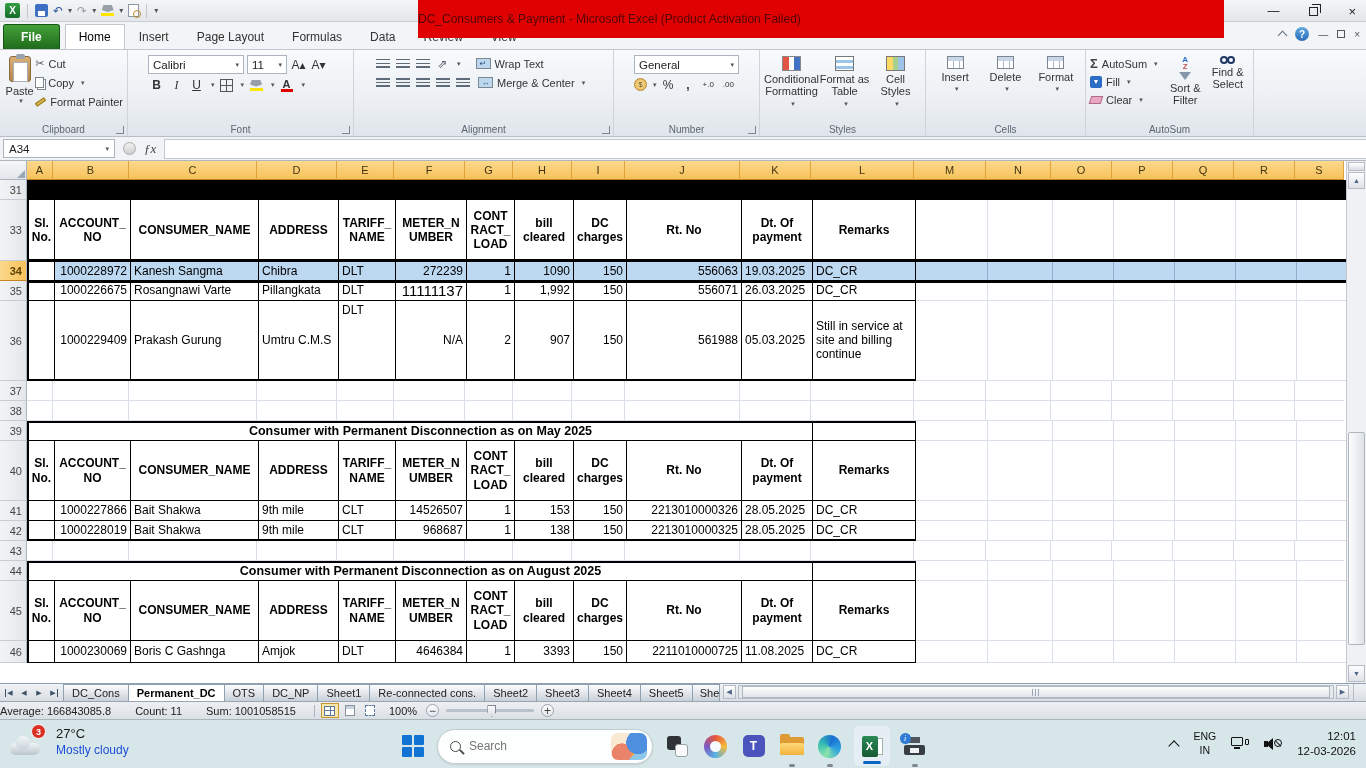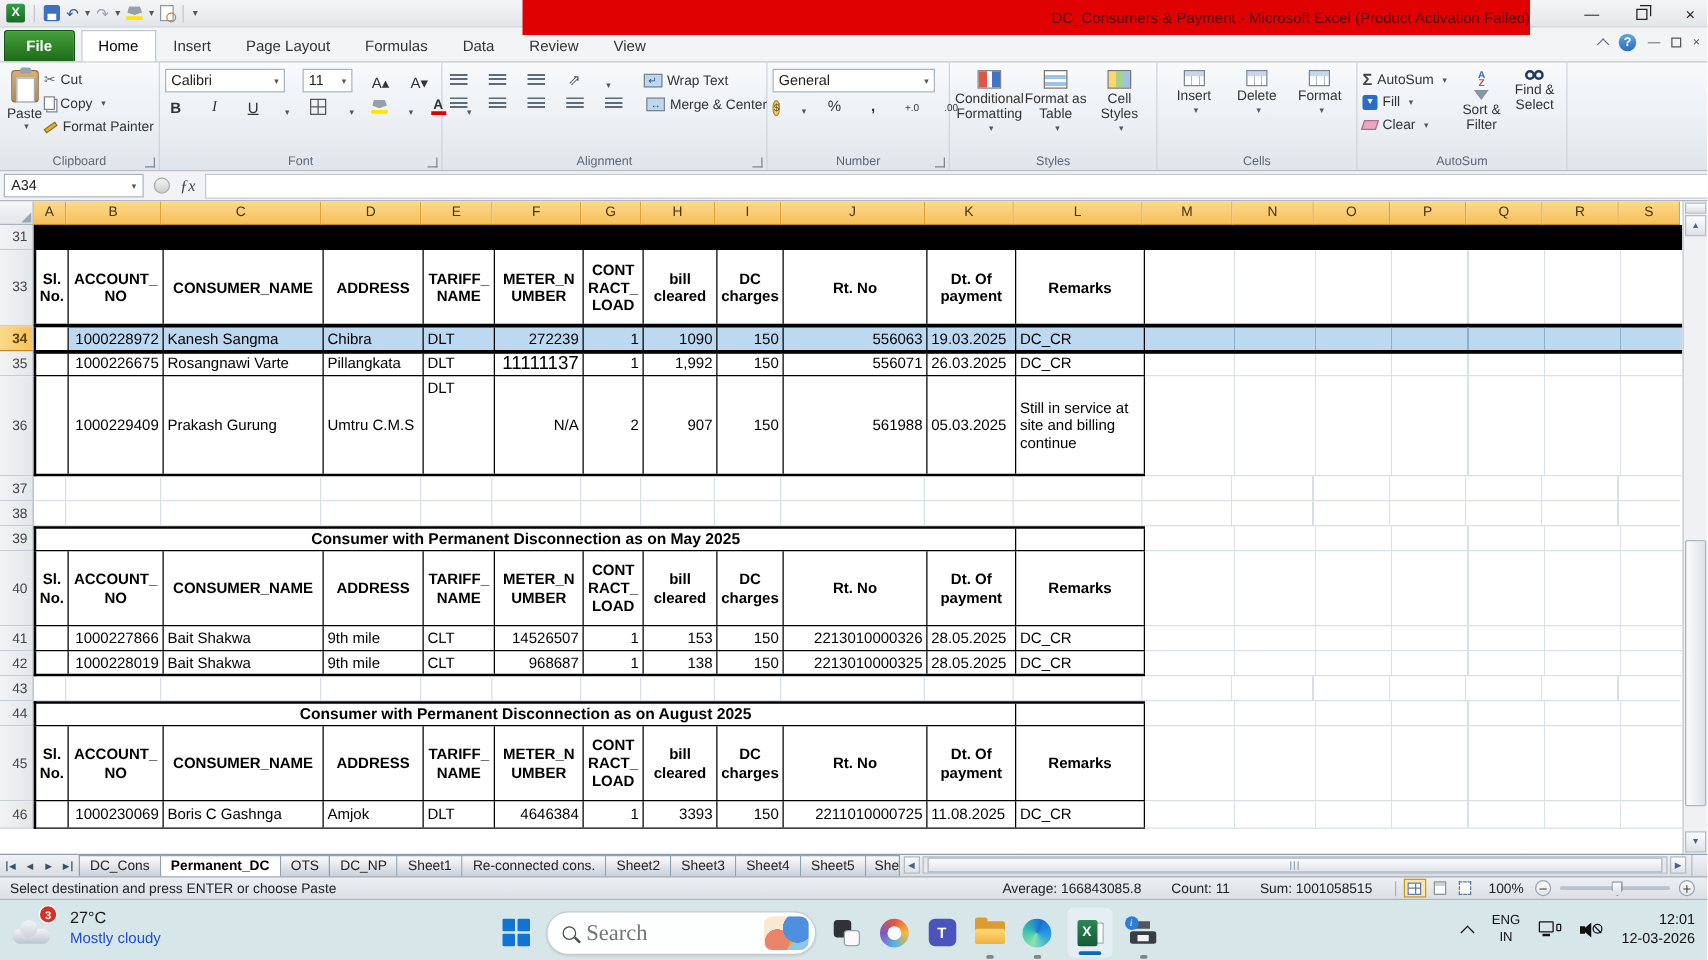--- a/index.html
+++ b/index.html
@@ -15,22 +15,22 @@
          font-size:10px;border-radius:2px;display:flex;align-items:center;justify-content:center}
   .floppy{width:13px;height:13px;background:#3D6FC2;border-radius:2px;position:relative}
   .floppy::after{content:"";position:absolute;left:3px;bottom:1px;width:7px;height:5px;background:#fff}
   .qsep{width:1px;height:14px;background:#C2C7CD;margin:0 2px}
   .qcaret{font-size:8px;color:#555}
   .redo{color:#9AA0A8}
   .bucketq{width:12px;height:7px;background:#97A0A9;clip-path:polygon(15% 0,85% 0,100% 70%,50% 100%,0 70%)}
   .ybar{width:13px;height:3px;background:#FFE400;margin-top:1px}
   .pvico{width:11px;height:13px;background:#fff;border:1px solid #8D98A5;position:relative}
   .pvico::after{content:"";position:absolute;right:-3px;bottom:-2px;width:6px;height:6px;border:1.5px solid #C08A2D;border-radius:50%}
-  .redband{position:absolute;left:418px;right:142px;top:0;height:28px;background:#E00202;
-           display:flex;align-items:center;justify-content:flex-end}
+  .redband{position:absolute;left:418px;right:142px;top:0;height:38px;background:#E00202;
+           display:flex;align-items:center;justify-content:flex-start}
   .redband span{font-size:12px;color:#500606;white-space:nowrap;overflow:hidden}
   .winbtns{position:absolute;right:10px;top:0;height:22px;display:flex;align-items:center;gap:30px;color:#222}
   .wmin{font-size:12px}
   .wrest{width:9px;height:9px;border:1.4px solid #222;position:relative}
   .wrest::before{content:"";position:absolute;left:2px;top:-4px;width:8px;height:8px;border:1.4px solid #222;border-bottom:none;border-left:none}
   .wclose{font-size:13px}
 
   
   #rtabs{position:absolute;top:22px;left:0;right:0;height:28px;background:#F2F4F6;
          border-bottom:1px solid #C3C8CE;display:flex;align-items:flex-end;padding-left:3px;z-index:19}
@@ -53,21 +53,21 @@
   .dlaunch{position:absolute;bottom:2px;right:3px;width:8px;height:8px;border-right:1px solid #7C8793;border-bottom:1px solid #7C8793;font-size:6px;color:#7C8793;line-height:7px;text-align:left}
   .bigbtn{width:42px;display:flex;flex-direction:column;align-items:center;font-size:11px;color:#333;padding-top:3px}
   .pasteico{width:22px;height:26px;background:linear-gradient(#D9B075,#B5854C);border:1px solid #8A6A3C;border-radius:3px;position:relative;margin-bottom:3px}
   .pasteico::before{content:"";position:absolute;top:-3px;left:6px;width:9px;height:5px;background:#98A3AD;border-radius:2px}
   .pasteico::after{content:"";position:absolute;left:3px;top:5px;width:13px;height:18px;background:#fff;border:1px solid #A8AFB8}
   .minis{display:flex;flex-direction:column;gap:4px;font-size:11px;color:#333;padding-top:3px}
   .mini{display:flex;align-items:center;gap:4px;height:15px;white-space:nowrap}
   .scis{color:#5A6470;font-size:11px}
   .copyico{width:9px;height:11px;background:#fff;border:1px solid #7C8691;box-shadow:2px 2px 0 -1px #fff,2px 2px 0 0 #7C8691}
   .fpico{width:11px;height:4px;background:#D8B34A;border:1px solid #96781F;transform:rotate(-35deg)}
-  .frow{display:flex;align-items:flex-end;gap:14px;margin:2px 0}
+  .frow{display:flex;align-items:center;gap:3px;margin:2px 16px}
   .combo{background:#fff;border:1px solid #ABB4BF;height:19px;display:flex;align-items:center;
          justify-content:space-between;font-size:11.5px;padding:0 4px;color:#222}
   .dcaret{font-size:7px;color:#555;margin-left:3px}
   .tbtn{min-width:17px;height:17px;display:flex;align-items:center;justify-content:center;font-size:12px;color:#333;padding:0 1px}
   .bB{font-weight:bold}.bI{font-style:italic;font-family:"Liberation Serif",serif}.bU{text-decoration:underline}
   .borderico{width:13px;height:13px;border:1px solid #555;
              background:linear-gradient(#555,#555) center/100% 1px no-repeat,linear-gradient(#555,#555) center/1px 100% no-repeat}
   .cbtn{display:flex;flex-direction:column;align-items:center;justify-content:center;width:18px;height:18px}
   .fA{font-size:11px;font-weight:bold;color:#333;line-height:10px}
   .rbar{width:12px;height:3px;background:#E00000}
@@ -215,22 +215,22 @@
           font-size:9px;font-weight:bold;display:flex;align-items:center;justify-content:center;border:1px solid #fff}
   .wt1{font-size:13px;color:#1B1B1B;line-height:1.25}
   .wt2{font-size:12px;color:#1d4ed8;line-height:1.25}
   .dock{position:absolute;left:402px;top:6px;display:flex;align-items:center;gap:11px}
   .startbtn{width:22px;height:22px;display:grid;grid-template-columns:10px 10px;grid-template-rows:10px 10px;gap:2px;margin-right:2px}
   .startbtn i{background:#1173D4;border-radius:1px}
   .searchpill{width:216px;height:35px;background:#FDFEFE;border:1px solid #C4CCD0;border-radius:18px;display:flex;
               align-items:center;padding:0 5px 0 12px;gap:8px;box-shadow:0 1px 2px rgba(0,0,0,.10)}
   .mag{width:11px;height:11px;border:1.8px solid #4A4A4A;border-radius:50%;position:relative;flex:none}
   .mag::after{content:"";position:absolute;left:8px;top:9px;width:6px;height:1.8px;background:#4A4A4A;transform:rotate(45deg)}
-  .sinput{border:none;outline:none;flex:1;font-size:18px;color:#555;background:transparent;min-width:0;
-          font-family:Liberation Serif, serif}
+  .sinput{border:none;outline:none;flex:1;font-size:12px;color:#555;background:transparent;min-width:0;
+          font-family:Liberation Sans, sans-serif}
   .spic{width:36px;height:27px;border-radius:7px;flex:none;background:
         radial-gradient(circle at 75% 35%,#4E8FE0 0 36%,transparent 37%),
         radial-gradient(circle at 30% 75%,#E9846B 0 30%,transparent 31%),
         linear-gradient(135deg,#F9E8D2 0 45%,#F6A13B 45% 70%,#8FC7E8 70% 100%)}
   .app{width:27px;height:27px;position:relative;display:flex;align-items:center;justify-content:center}
   .rundot{position:absolute;bottom:-7px;left:50%;transform:translateX(-50%);width:6px;height:3px;border-radius:2px;background:#80868B}
   .tvback{width:14px;height:14px;background:#2F3337;border-radius:3px;position:absolute;left:3px;top:3px}
   .tvfront{width:13px;height:13px;background:#FAFAFA;border:1px solid #9AA0A5;border-radius:3px;position:absolute;right:3px;bottom:3px}
   .copilot{width:23px;height:23px;border-radius:50%;background:conic-gradient(#E8553A,#F5B93B,#57B3E3,#7E57C2,#E8553A);position:relative}
   .copilot::after{content:"";position:absolute;left:6px;top:6px;width:11px;height:11px;border-radius:50%;background:#F7FAFC}
@@ -852,21 +852,20 @@
           <span class="grip"></span>
           <span class="grip"></span>
       </div>
     </div>
     <span class="hsbtn">▶</span>
   </div>
   <div class="corner2"></div>
 </div>
 
 <div id="status">
-  <div class="smsg">Select destination and press ENTER or choose Paste</div>
   <div class="sstats">
     <span>Average: 166843085.8</span>
     <span>Count: 11</span>
     <span>Sum: 1001058515</span>
   </div>
   <div class="sdiv"></div>
   <div class="vicons">
     <span class="vico on">
         <span class="vg1"></span>
       </span>

